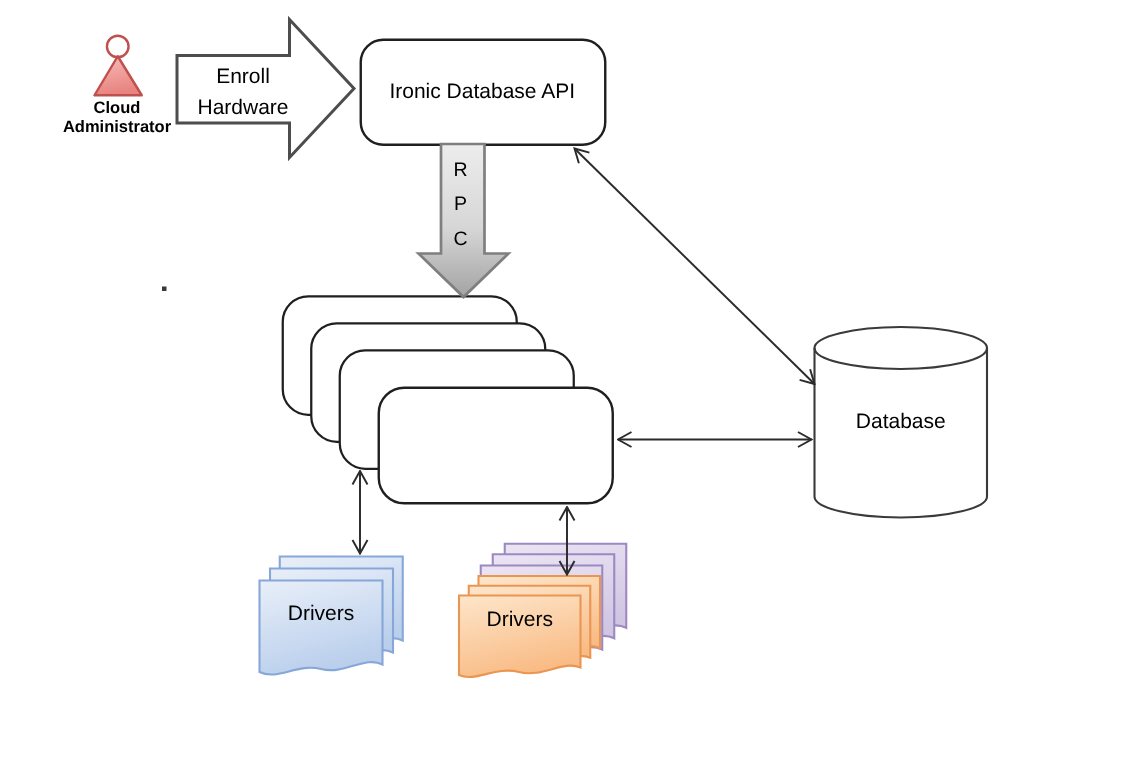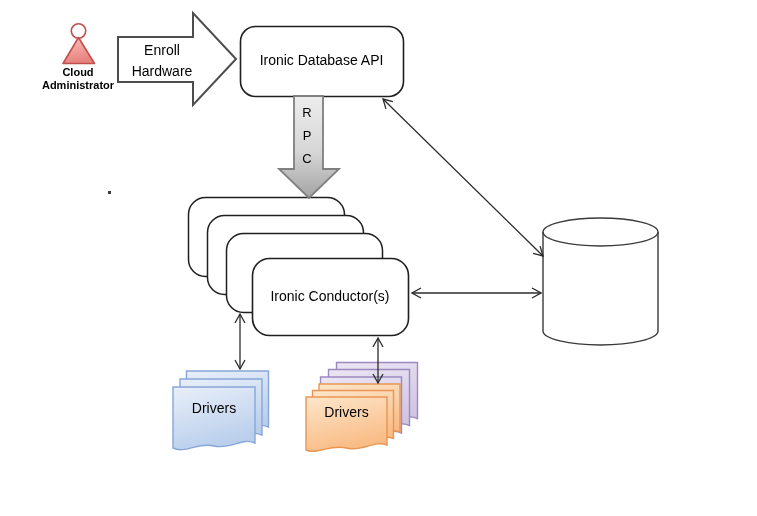--- a/index.html
+++ b/index.html
@@ -106,21 +106,21 @@
 Hardware</div>
 
   <div class="lbl bold-sm" style="left:26px; top:66px; width:104px;">Cloud Administrator</div>
 
   <div class="lbl center-flex" style="left:240px; top:26px; width:163px; height:70px;">Ironic Database API</div>
 
   <div class="lbl pre" style="left:296px; top:101px; width:22px; font-size:13px; line-height:23px;">R
 P
 C</div>
 
-  <div class="lbl center-flex" style="left:252px; top:258px; width:156px; height:77px;">Ironic Conductor(s)</div>
 
+  <div class="lbl center-flex" style="left:543px; top:226px; width:115px; height:110px;">Database</div>
 
   <div class="lbl center-flex" style="left:173px; top:384px; width:82px; height:50px;">Drivers</div>
 
   <div class="lbl center-flex" style="left:306px; top:392px; width:81px; height:42px;">Drivers</div>
 
   <div id="stray-dot"></div>
 </div>
 
 </body></html>

